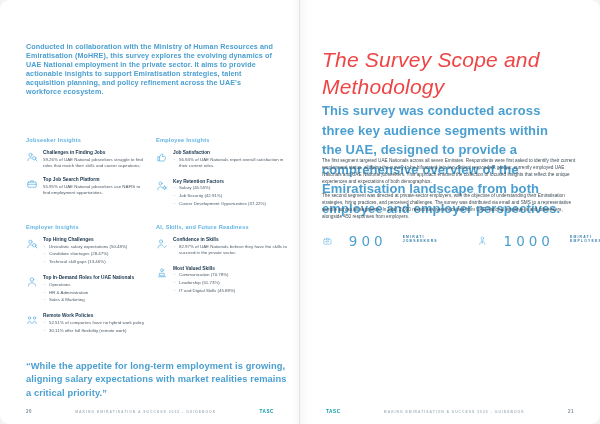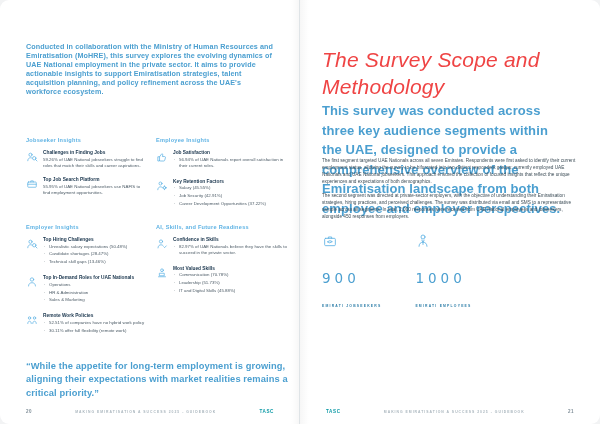--- a/index.html
+++ b/index.html
@@ -31,21 +31,21 @@
          font-size:9.3px;line-height:1.42;color:#4b9fd0;font-weight:600;letter-spacing:.1px;}
 
   
   .r-title{position:absolute;left:322px;top:33px;width:248px;
            font-size:21px;line-height:1.27;color:#ef4444;font-weight:400;letter-spacing:.2px;font-style:italic;}
   .r-intro{position:absolute;left:322px;top:88px;width:240px;
            font-size:13px;line-height:1.5;color:#4b9fd0;font-weight:600;letter-spacing:.1px;}
   .r-paras{position:absolute;left:322px;top:157px;width:254px;}
   .r-paras p{font-size:4.7px;line-height:1.52;color:#3c4c56;margin:0 0 6px 0;}
   .stats{position:absolute;left:322px;top:233px;display:flex;gap:34px;}
-  .stat{display:flex;flex-direction:column;gap:16px;}
+  .stat{display:flex;flex-direction:row;gap:16px;}
   .stat-ic{width:16px;height:16px;margin-bottom:5px;}
   .stat-ic *{fill:none;stroke:#5fb3e4;stroke-width:1.3;stroke-linecap:round;stroke-linejoin:round;}
   .stat-n{font-size:13.5px;letter-spacing:4px;color:#4b9fd0;font-weight:400;
           font-family:"DejaVu Sans", sans-serif;}
   .stat-l{font-size:3.4px;letter-spacing:1.2px;color:#2f7fa9;font-weight:700;margin-top:2px;}
 
   
   .footer{position:absolute;bottom:10px;display:flex;align-items:baseline;justify-content:space-between;}
   .f-left{left:26px;width:248px;}
   .f-right{left:326px;width:248px;}
@@ -192,21 +192,21 @@
           <p class="item-h">Most Valued Skills</p>
           <ul class="blist">
             <li>Communication (70.78%)</li>
             <li>Leadership (51.73%)</li>
             <li>IT and Digital Skills (45.88%)</li>
           </ul>
         </div>
       </div>
     </div>
 
-    <p class="quote">“While the appetite for long-term employment is growing, aligning their expectations with market realities remains a critical priority.”</p>
+    <p class="quote">“While the appetite for long-term employment is growing, aligning salary expectations with market realities remains a critical priority.”</p>
 
     <div class="footer f-left">
       <span class="f-page">20</span>
       <span class="f-center">MAKING EMIRATISATION A SUCCESS 2025 - GUIDEBOOK</span>
       <span class="f-logo">TASC</span>
     </div>
   </div>
 
   <div class="gutter-shade"></div>
   <div class="gutter"></div>

